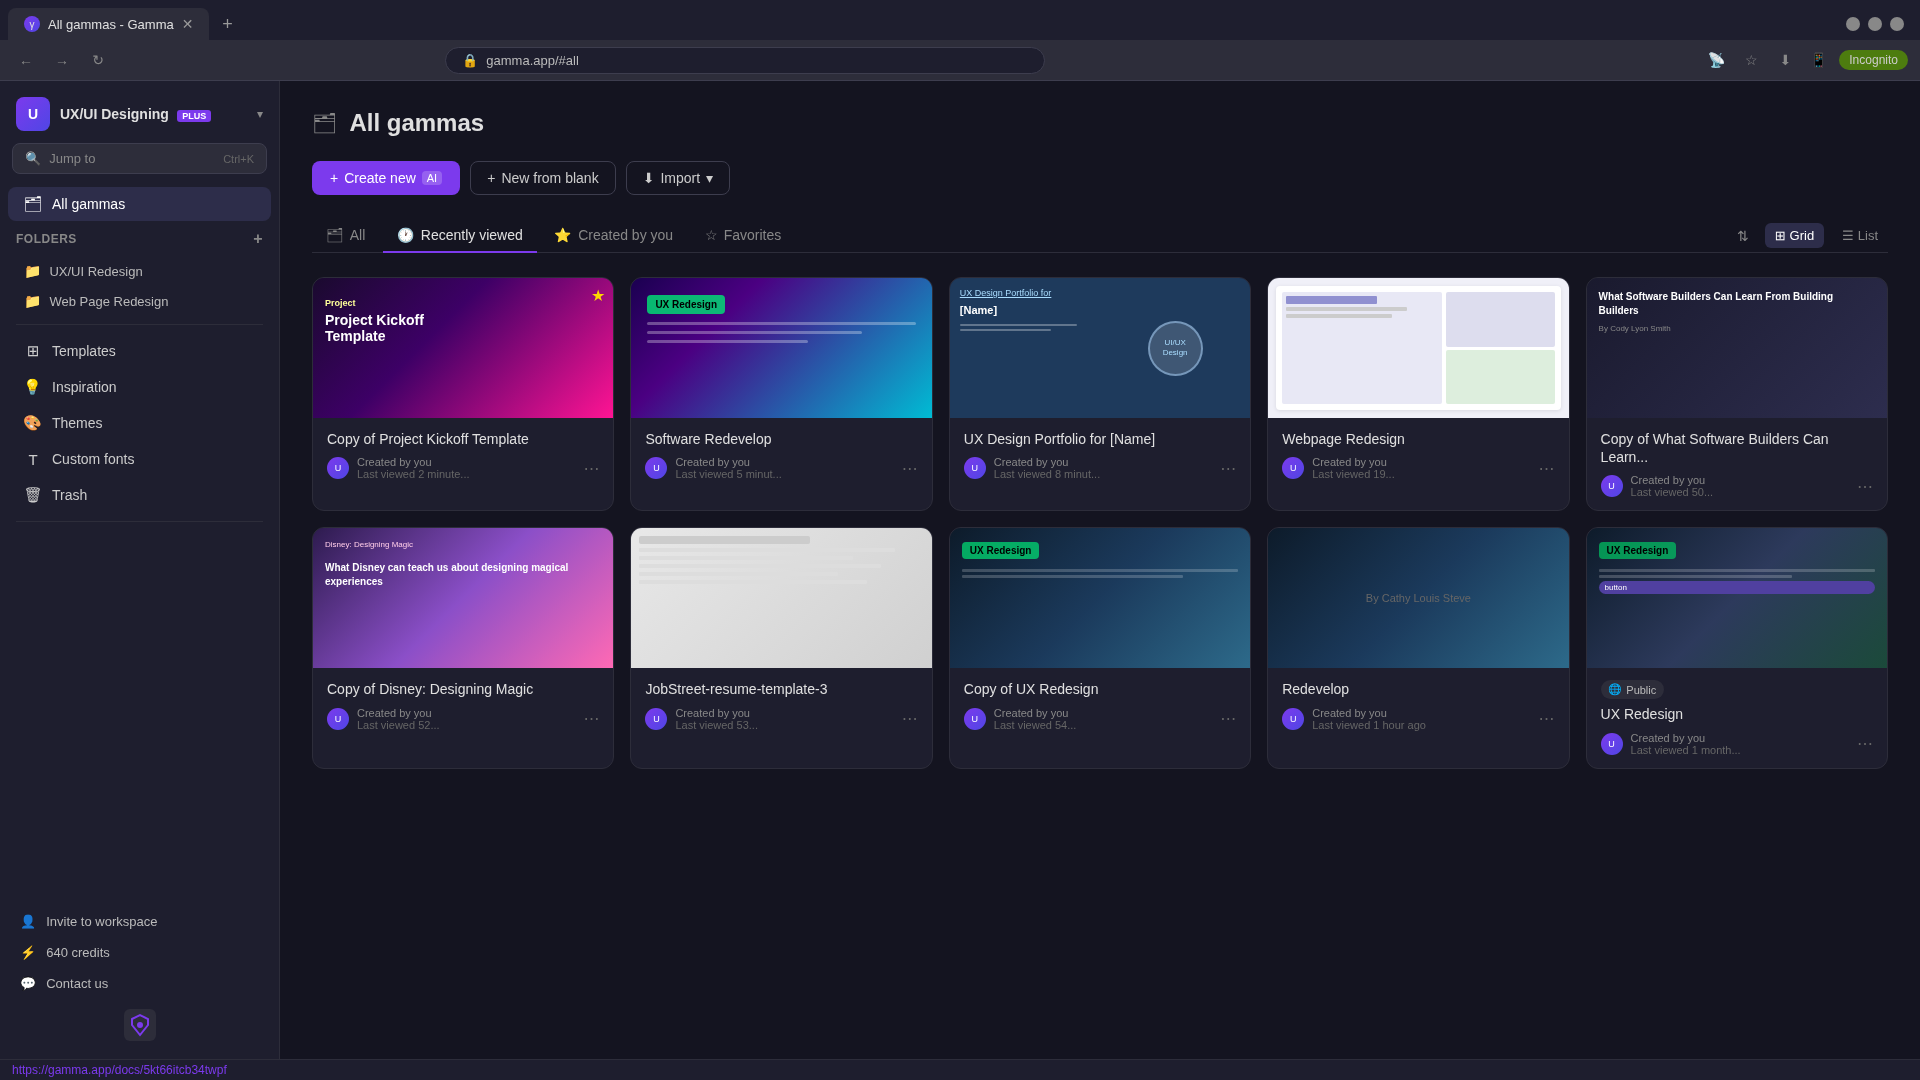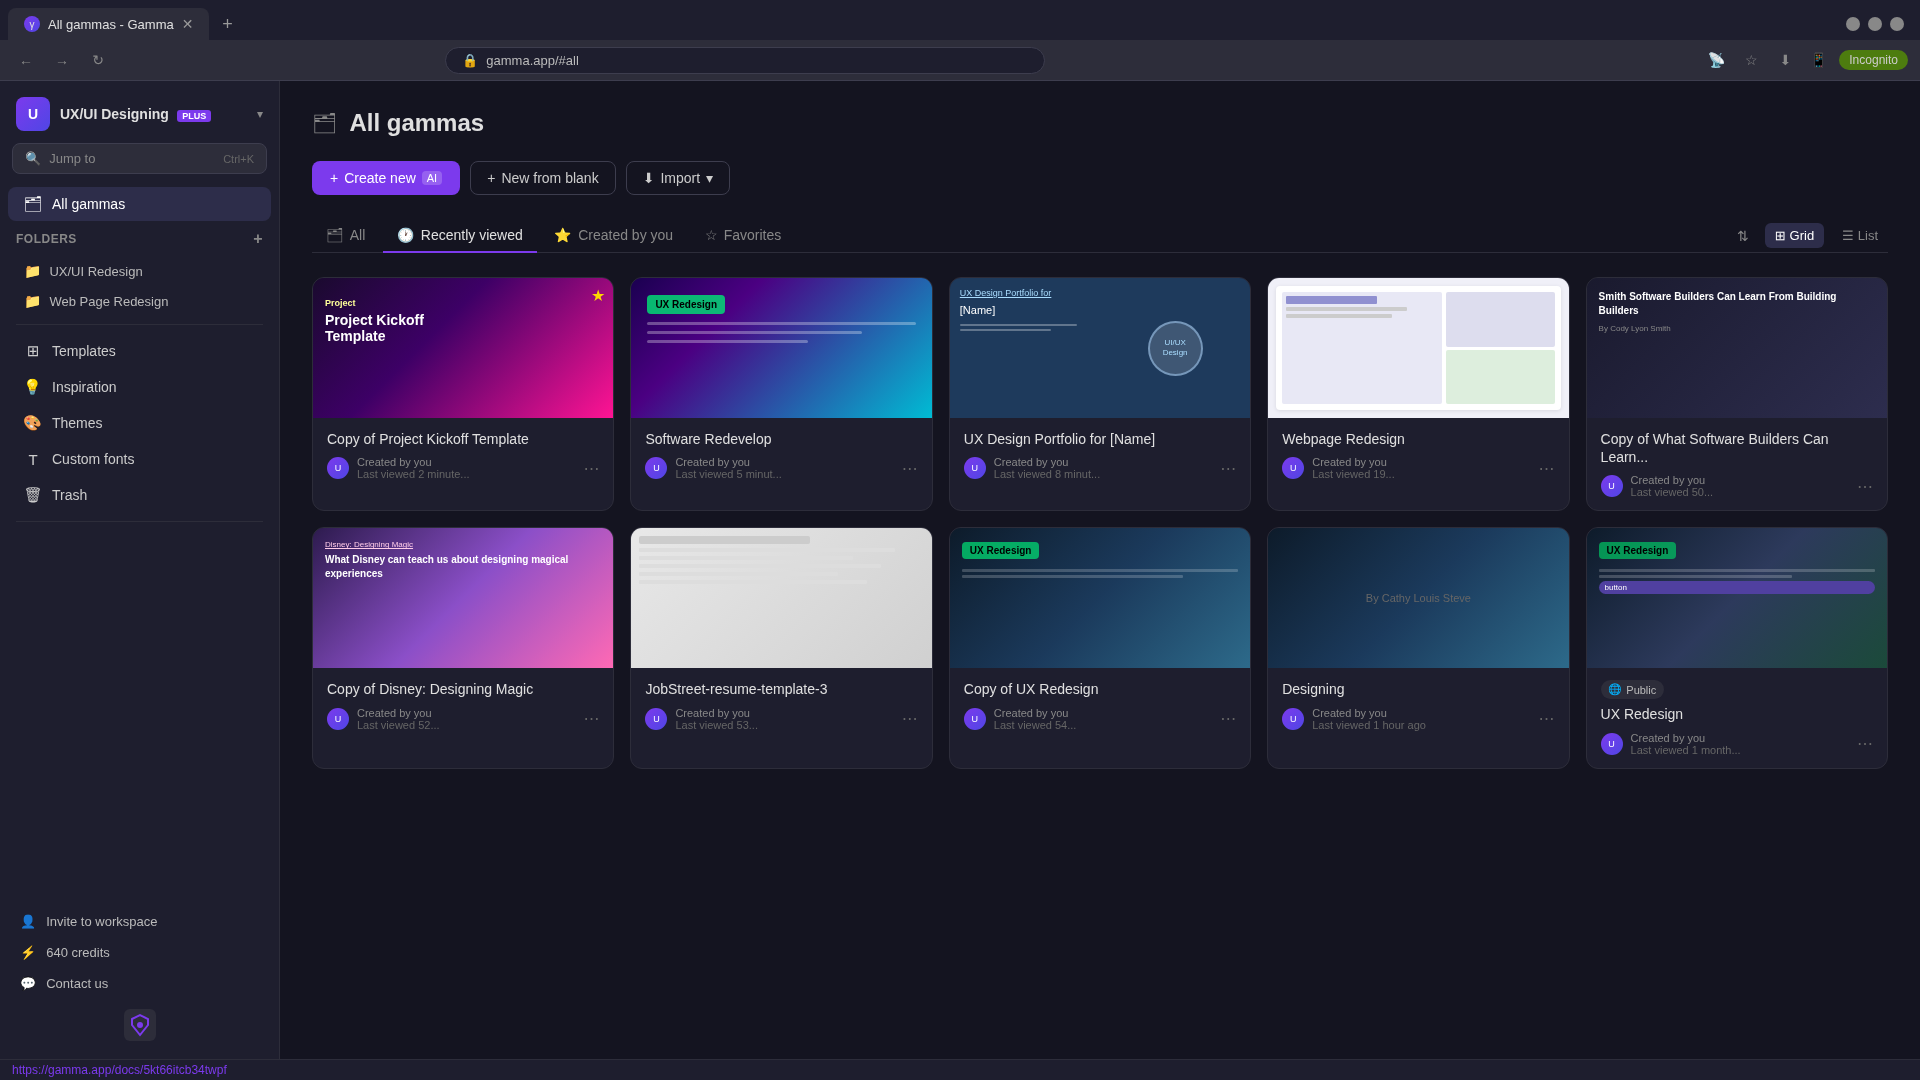--- a/index.html
+++ b/index.html
@@ -332,21 +332,21 @@
             </div>
             <span class="card-more">⋯</span>
           </div>
         </div>
       </div>
 
       <div class="card">
         <div class="card-thumb" style="background: #1e3a5c; display:flex;">
           <div style="flex:1; padding:10px;">
             <div style="font-size:9px; color:#adf; margin-bottom:6px;text-decoration:underline;">UX Design Portfolio for</div>
-            <div style="font-size:11px; color:#fff; font-weight:normal;">[Name]</div>
+            <div style="font-size:11px; color:#fff; font-weight:bold;">[Name]</div>
             <div style="margin-top:8px; display:flex; flex-direction:column; gap:3px;">
               <div style="height:2px; background:rgba(255,255,255,0.3); border-radius:1px; width:90%;"></div>
               <div style="height:2px; background:rgba(255,255,255,0.3); border-radius:1px; width:70%;"></div>
             </div>
           </div>
           <div style="width:50%; display:flex; align-items:center; justify-content:center;">
             <div style="width:55px; height:55px; border-radius:50%; background:rgba(255,255,255,0.15); border:2px solid rgba(173,216,255,0.5); display:flex; align-items:center; justify-content:center; font-size:8px; color:#adf; text-align:center; line-height:1.2;">UI/UX<br>Design</div>
           </div>
         </div>
         <div class="card-body">
@@ -384,39 +384,39 @@
               <div class="card-by">Created by you</div>
               <div class="card-time">Last viewed 19...</div>
             </div>
             <span class="card-more">⋯</span>
           </div>
         </div>
       </div>
 
       <div class="card">
         <div class="card-thumb thumb-5" style="padding:12px;">
-          <div style="font-size:10px; color:#fff; font-weight:600; line-height:1.4;">Smith Software Builders Can Learn From Building Builders</div>
+          <div style="font-size:10px; color:#fff; font-weight:600; line-height:1.4;">What Software Builders Can Learn From Building Builders</div>
           <div style="margin-top:6px; font-size:8px; color:#888;">By Cody Lyon Smith</div>
         </div>
         <div class="card-body">
           <div class="card-title">Copy of What Software Builders Can Learn...</div>
           <div class="card-meta">
             <div class="card-avatar">U</div>
             <div class="card-meta-text">
               <div class="card-by">Created by you</div>
               <div class="card-time">Last viewed 50...</div>
             </div>
             <span class="card-more">⋯</span>
           </div>
         </div>
       </div>
 
       <div class="card">
         <div class="card-thumb thumb-6" style="padding:12px;">
-          <div style="font-size:8px; color:#ffcce8; margin-bottom:4px;text-decoration:underline;">Disney: Designing Magic</div>
+          <div style="font-size:8px; color:#ffcce8; margin-bottom:12px;">Disney: Designing Magic</div>
           <div style="font-size:10px; color:#fff; font-weight:600; line-height:1.4;">What Disney can teach us about designing magical experiences</div>
         </div>
         <div class="card-body">
           <div class="card-title">Copy of Disney: Designing Magic</div>
           <div class="card-meta">
             <div class="card-avatar">U</div>
             <div class="card-meta-text">
               <div class="card-by">Created by you</div>
               <div class="card-time">Last viewed 52...</div>
             </div>
@@ -466,21 +466,21 @@
             <span class="card-more">⋯</span>
           </div>
         </div>
       </div>
 
       <div class="card">
         <div class="card-thumb thumb-9" style="display:flex; align-items:center; justify-content:center;">
           <div style="text-align:center; color:#666; font-size:11px;">By Cathy Louis Steve</div>
         </div>
         <div class="card-body">
-          <div class="card-title">Designing</div>
+          <div class="card-title">Redevelop</div>
           <div class="card-meta">
             <div class="card-avatar">U</div>
             <div class="card-meta-text">
               <div class="card-by">Created by you</div>
               <div class="card-time">Last viewed 1 hour ago</div>
             </div>
             <span class="card-more">⋯</span>
           </div>
         </div>
       </div>

